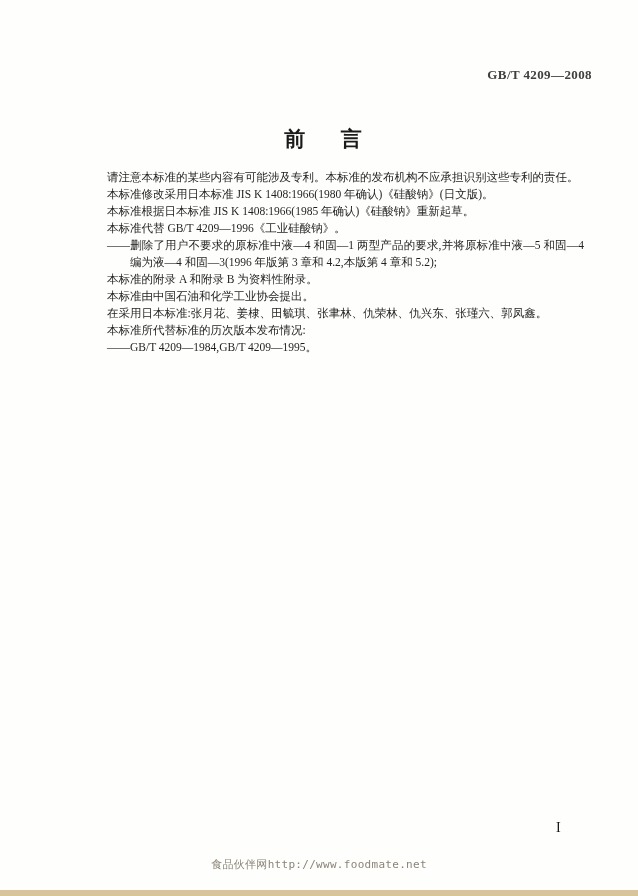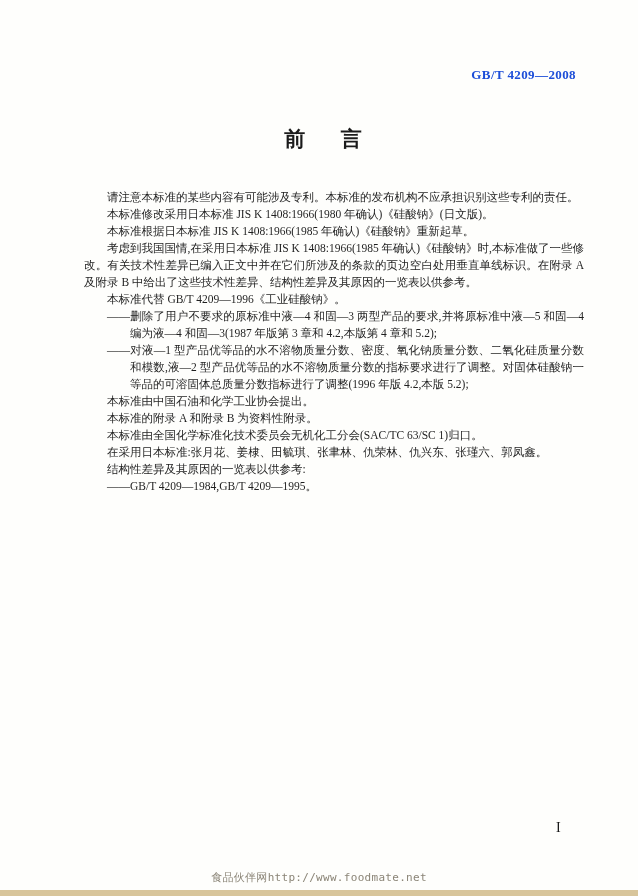--- a/index.html
+++ b/index.html
@@ -15,25 +15,25 @@
     color: #1e1e1e;
     overflow: hidden;
   }
   .page {
     position: absolute;
     inset: 0;
   }
   .doc-number {
     position: absolute;
     top: 67px;
-    right: 62px;
+    right: 46px;
     font-size: 13px;
     font-weight: bold;
     letter-spacing: 0.4px;
-    color: #1d4ed8;
+    color: #404040;
     white-space: nowrap;
   }
   .title {
     position: absolute;
     top: 121px;
     left: 0;
     width: 100%;
     margin: 4px;
     text-align: center;
     font-size: 21px;
@@ -45,42 +45,41 @@
   }
   .body-text {
     position: absolute;
     top: 169px;
     left: 84px;
     width: 500px;
     font-size: 11.5px;
     line-height: 17px;
     text-align: justify;
     color: #1f1f1f;
-    margin-top: 20px;
   }
   .body-text p {
     margin: 0;
   }
   p.indent {
     text-indent: 2em;
   }
   p.hang {
     padding-left: 4em;
     text-indent: -2em;
   }
   .page-number {
     position: absolute;
     top: 820px;
     left: 556px;
     font-size: 14px;
     color: #1a1a1a;
   }
   .watermark {
     position: absolute;
-    bottom: 11px;
+    bottom: 24px;
     left: 0;
     width: 100%;
     text-align: center;
     font-size: 11px;
     color: #8b8577;
     font-family: "DejaVu Sans Mono", "Liberation Mono", monospace;
     letter-spacing: 0.3px;
   }
   .bottom-band {
     position: absolute;
@@ -97,29 +96,26 @@
 <div class="page">
 
   <div class="doc-number">GB/T 4209—2008</div>
 
   <h1 class="title">前言</h1>
 
   <div class="body-text">
     <p class="indent">请注意本标准的某些内容有可能涉及专利。本标准的发布机构不应承担识别这些专利的责任。</p>
     <p class="indent">本标准修改采用日本标准 JIS K 1408:1966(1980 年确认)《硅酸钠》(日文版)。</p>
     <p class="indent">本标准根据日本标准 JIS K 1408:1966(1985 年确认)《硅酸钠》重新起草。</p>
-    <p class="indent">考虑到我国国情,在采用日本标准 JIS K 1408:1966(1985 年确认)《硅酸钠》时,本标准做了一些修改。有关技术性差异已编入正文中并在它们所涉及的条款的页边空白处用垂直单线标识。在附录 A 及附录 B 中给出了这些技术性差异、结构性差异及其原因的一览表以供参考。</p>
     <p class="indent">本标准代替 GB/T 4209—1996《工业硅酸钠》。</p>
-    <p class="hang">——删除了用户不要求的原标准中液—4 和固—3 两型产品的要求,并将原标准中液—5 和固—4编为液—4 和固—3(1987 年版第 3 章和 4.2,本版第 4 章和 5.2);</p>
-    <p class="hang">——对液—1 型产品优等品的水不溶物质量分数、密度、氧化钠质量分数、二氧化硅质量分数和模数,液—2 型产品优等品的水不溶物质量分数的指标要求进行了调整。对固体硅酸钠一等品的可溶固体总质量分数指标进行了调整(1996 年版 4.2,本版 5.2);</p>
+    <p class="hang">——删除了用户不要求的原标准中液—4 和固—1 两型产品的要求,并将原标准中液—5 和固—4编为液—4 和固—3(1996 年版第 3 章和 4.2,本版第 4 章和 5.2);</p>
+    <p class="indent">本标准的附录 A 和附录 B 为资料性附录。</p>
     <p class="indent">本标准由中国石油和化学工业协会提出。</p>
-    <p class="indent">本标准的附录 A 和附录 B 为资料性附录。</p>
-    <p class="indent">本标准由全国化学标准化技术委员会无机化工分会(SAC/TC 63/SC 1)归口。</p>
     <p class="indent">在采用日本标准:张月花、姜棣、田毓琪、张聿林、仇荣林、仇兴东、张瑾六、郭凤鑫。</p>
-    <p class="indent">结构性差异及其原因的一览表以供参考:</p>
+    <p class="indent">本标准所代替标准的历次版本发布情况:</p>
     <p class="indent">——GB/T 4209—1984,GB/T 4209—1995。</p>
   </div>
 
   <div class="page-number">I</div>
 
   <div class="watermark">食品伙伴网http://www.foodmate.net</div>
 
   <div class="bottom-band"></div>
 
 </div>

